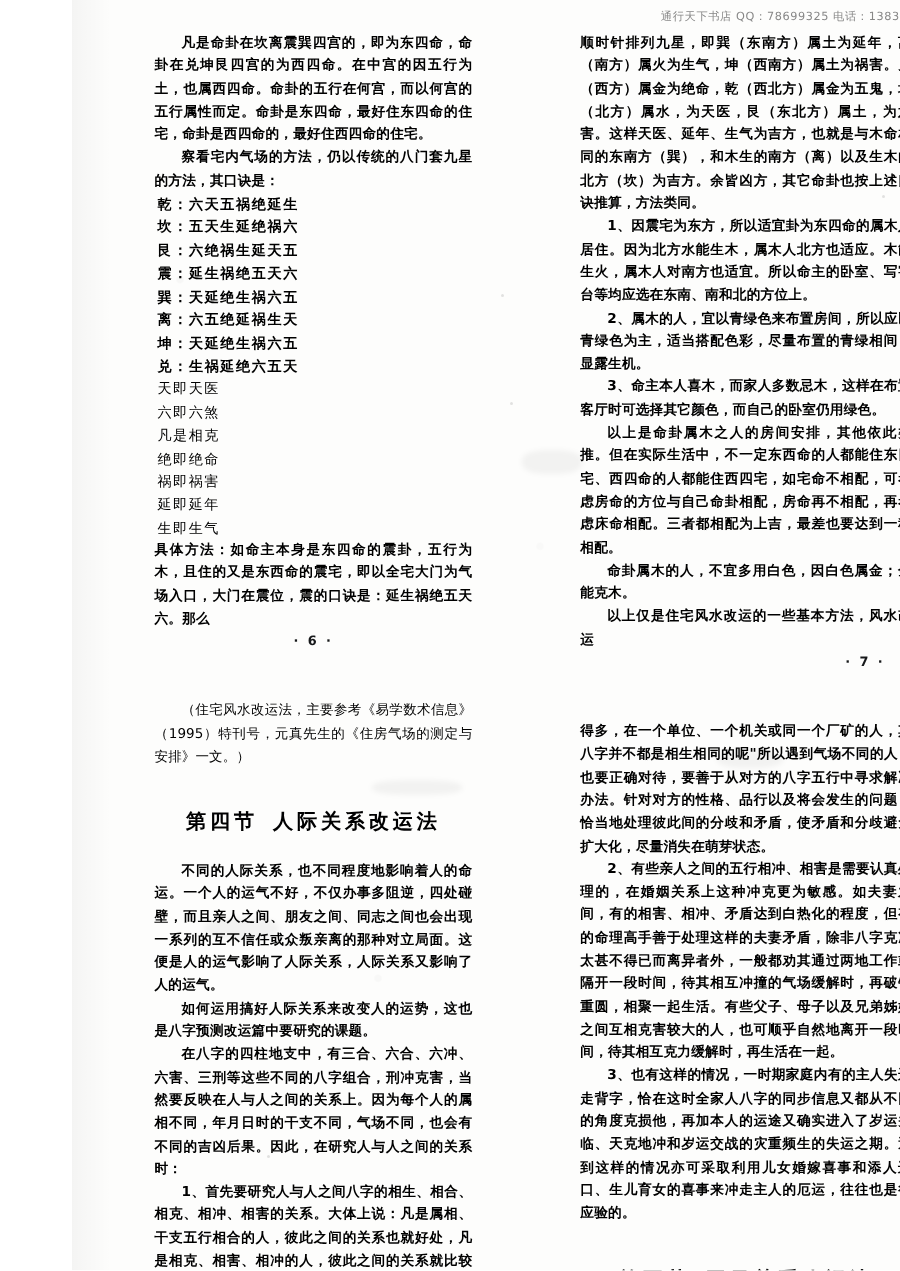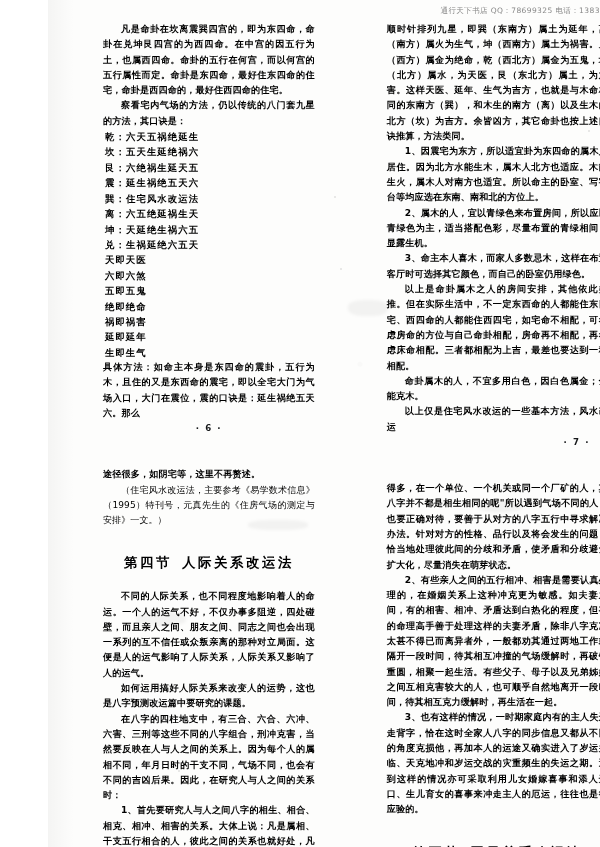--- a/index.html
+++ b/index.html
@@ -79,21 +79,21 @@
     line-height: 15.4px;
     font-weight: 700;
     letter-spacing: 1.1px;
     margin: 0;
     padding-left: 2px;
     filter: blur(0.18px) contrast(1.35);
   }
   .verse-short {
     font-size: 9.4px;
     line-height: 15.4px;
-    font-weight: 700;
+    font-weight: 400;
     letter-spacing: 1.0px;
     margin: 0;
     padding-left: 2px;
     filter: blur(0.2px) contrast(1.3);
   }
 
   .pageno {
     text-align: center;
     font-size: 8.6px;
     letter-spacing: 1.6px;
@@ -180,43 +180,42 @@
 
       <p class="body-text indent">凡是命卦在坎离震巽四宫的，即为东四命，命卦在兑坤艮四宫的为西四命。在中宫的因五行为土，也属西四命。命卦的五行在何宫，而以何宫的五行属性而定。命卦是东四命，最好住东四命的住宅，命卦是西四命的，最好住西四命的住宅。</p>
 
       <p class="body-text indent">察看宅内气场的方法，仍以传统的八门套九星的方法，其口诀是：</p>
 
       <div>
         <p class="verse">乾：六天五祸绝延生</p>
         <p class="verse">坎：五天生延绝祸六</p>
         <p class="verse">艮：六绝祸生延天五</p>
         <p class="verse">震：延生祸绝五天六</p>
-        <p class="verse">巽：住宅风水改运法</p>
+        <p class="verse">巽：天延绝生祸六五</p>
         <p class="verse">离：六五绝延祸生天</p>
         <p class="verse">坤：天延绝生祸六五</p>
         <p class="verse">兑：生祸延绝六五天</p>
       </div>
 
       <div>
         <p class="verse-short">天即天医</p>
         <p class="verse-short">六即六煞</p>
-        <p class="verse-short">五即五鬼</p>
+        <p class="verse-short">凡是相克</p>
         <p class="verse-short">绝即绝命</p>
         <p class="verse-short">祸即祸害</p>
         <p class="verse-short">延即延年</p>
         <p class="verse-short">生即生气</p>
       </div>
 
       <p class="body-text noindent">具体方法：如命主本身是东四命的震卦，五行为木，且住的又是东西命的震宅，即以全宅大门为气场入口，大门在震位，震的口诀是：延生祸绝五天六。那么</p>
 
       <p class="pageno">· 6 ·</p>
 
       <div class="gap-xl"></div>
 
-      <p class="body-text noindent">途径很多，如阴宅等，这里不再赘述。</p>
 
       <p class="citation">（住宅风水改运法，主要参考《易学数术信息》（1995）特刊号，元真先生的《住房气场的测定与安排》一文。）</p>
 
       <div class="gap-lg"></div>
 
       <p class="heading"><span class="sec-no">第四节</span><span>人际关系改运法</span></p>
 
       <div class="gap-md"></div>
 
       <p class="body-text indent">不同的人际关系，也不同程度地影响着人的命运。一个人的运气不好，不仅办事多阻逆，四处碰壁，而且亲人之间、朋友之间、同志之间也会出现一系列的互不信任或众叛亲离的那种对立局面。这便是人的运气影响了人际关系，人际关系又影响了人的运气。</p>

